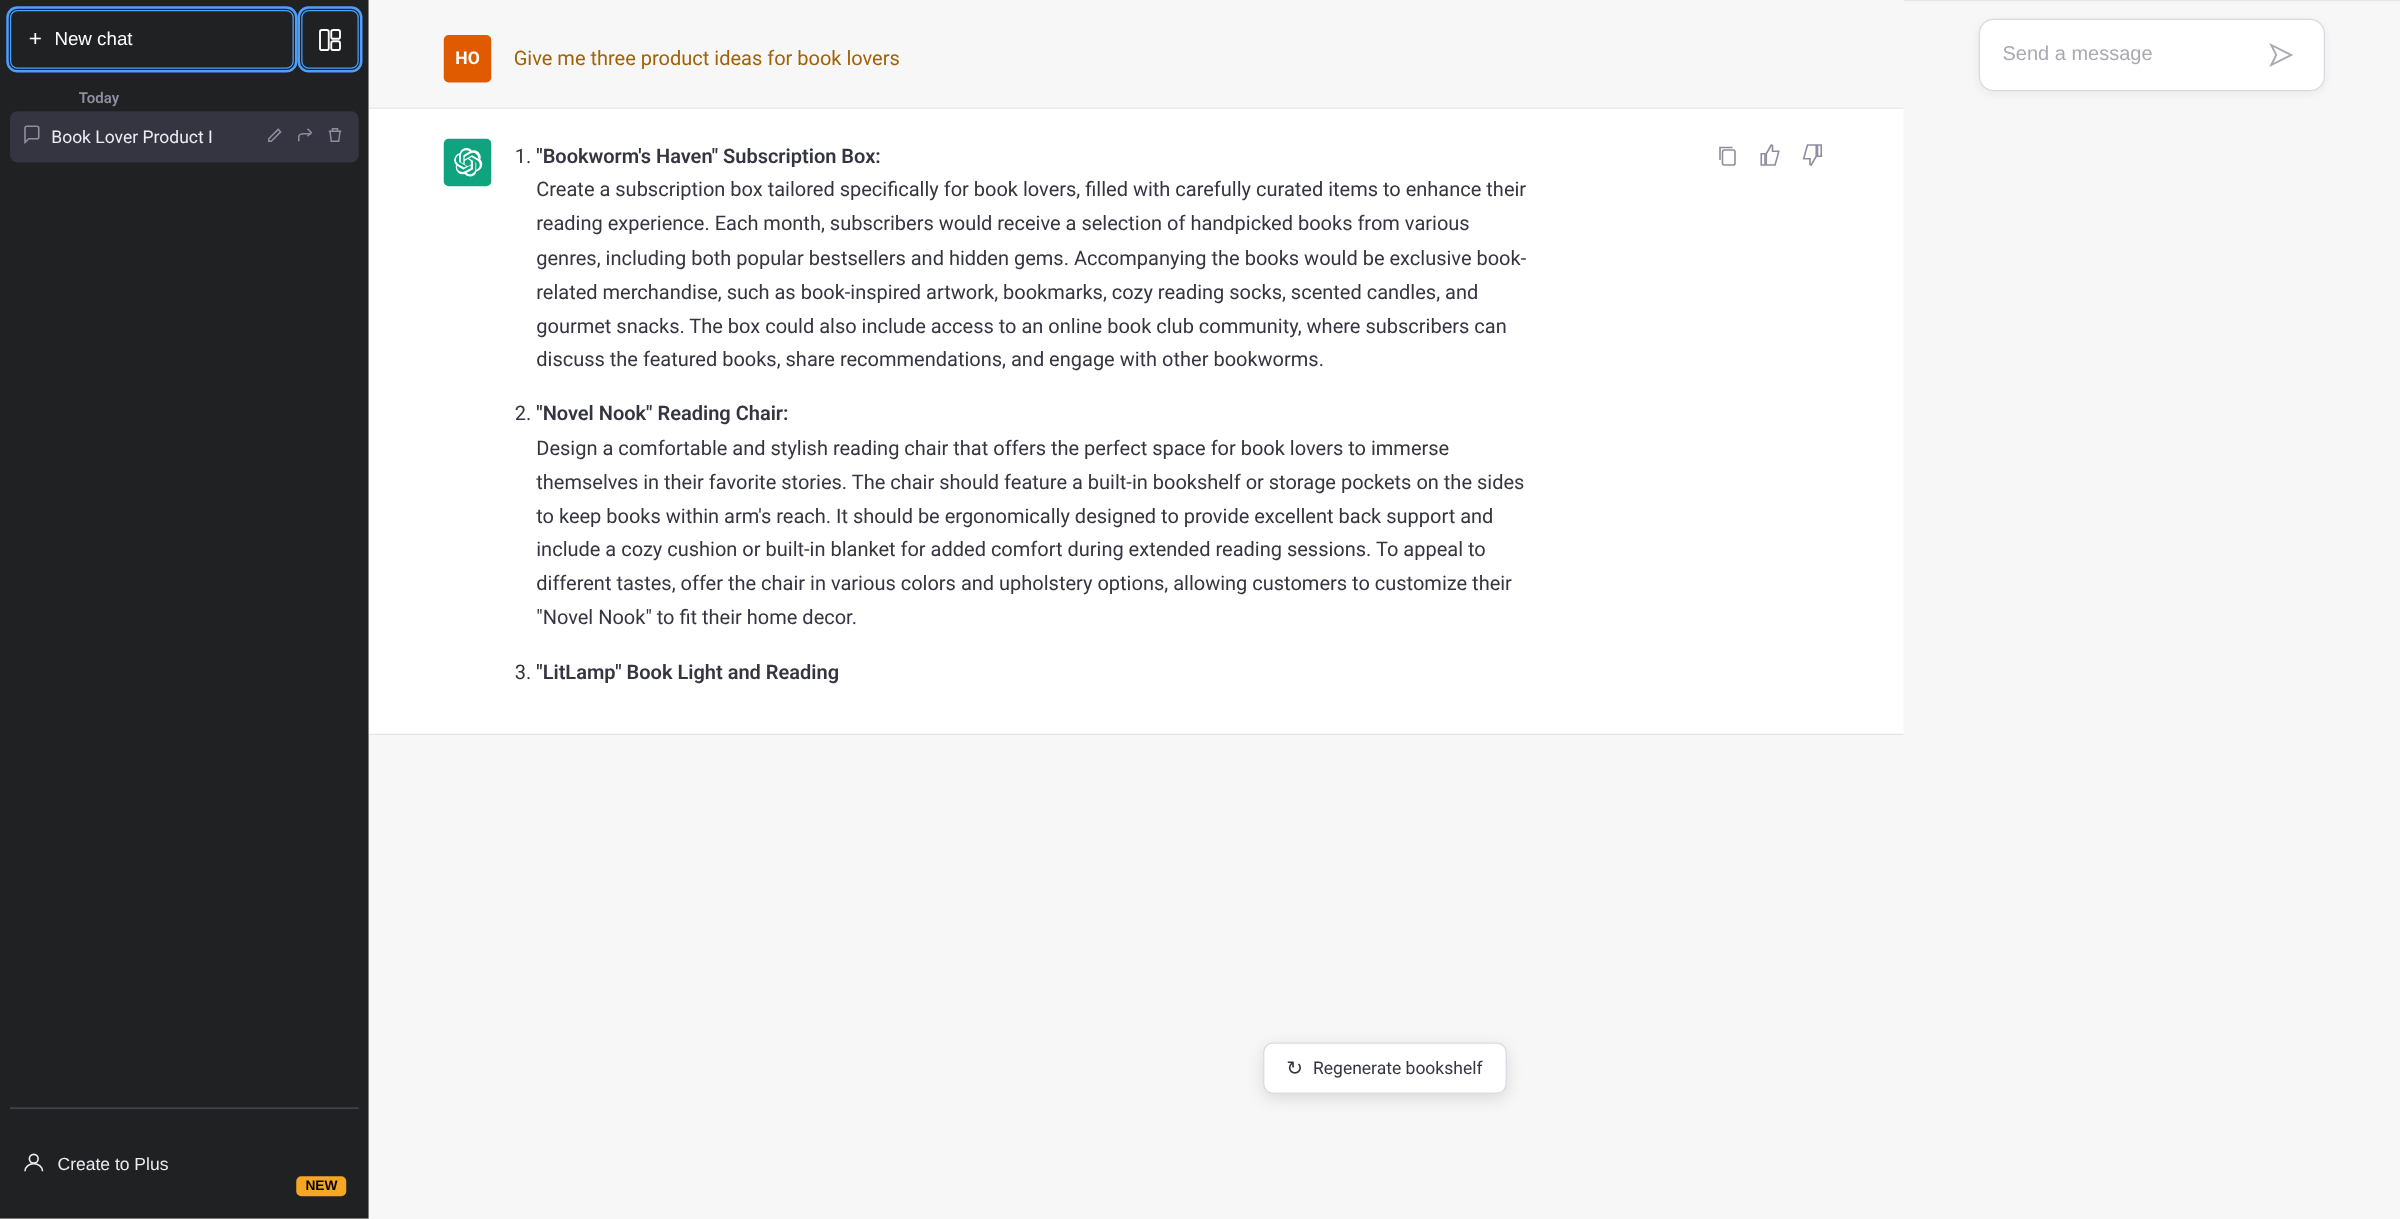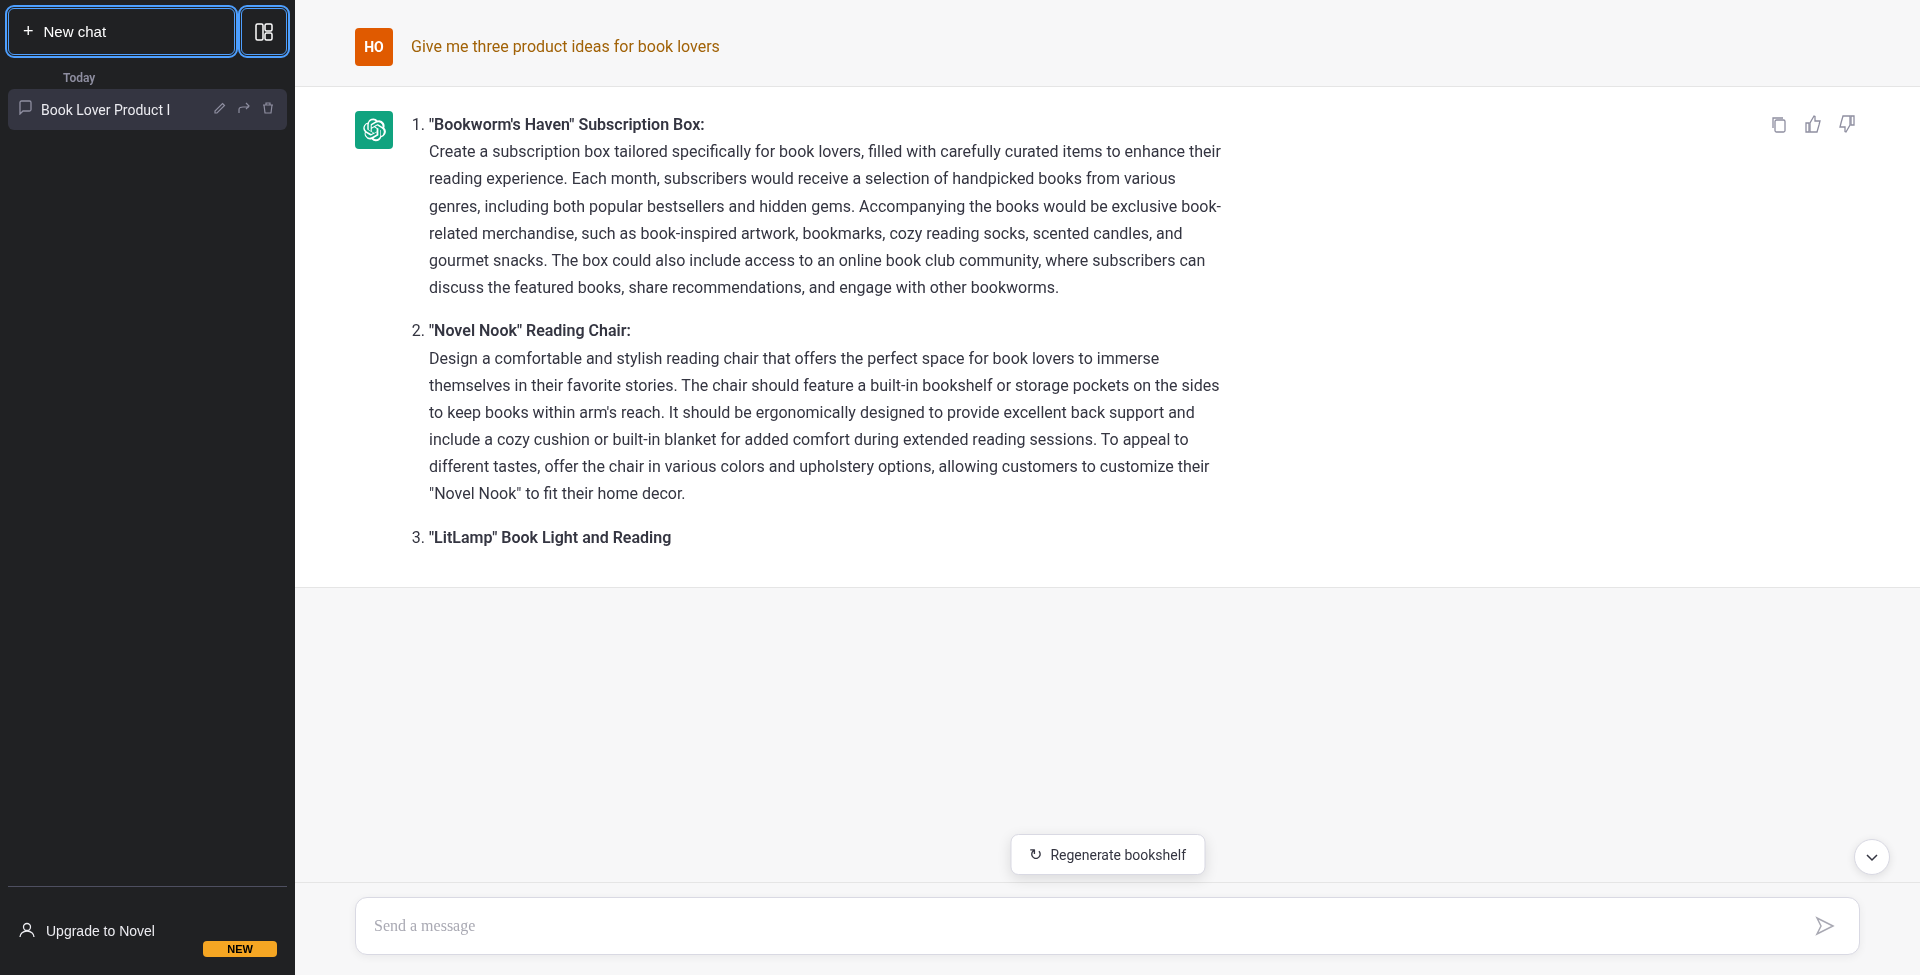--- a/index.html
+++ b/index.html
@@ -95,31 +95,31 @@
       border-radius: 6px;
       cursor: pointer;
       font-size: 14px;
       width: 100%;
     }
     .new-badge {
       background: #f5a623;
       color: #000;
       font-size: 11px;
       font-weight: 700;
-      padding: 2px 24px;
+      padding: 2px 7px;
       border-radius: 4px;
       margin-left: auto;
       margin-top: 36px;
     }
 
     
     #main {
       flex: 1;
       display: flex;
-      flex-direction: column;
+      flex-direction: row;
       background: #f7f7f8;
       position: relative;
       overflow: hidden;
     }
 
     #chat-area {
       flex: 1;
       overflow-y: auto;
       padding: 0;
     }
@@ -227,21 +227,20 @@
       padding: 14px 18px;
       box-shadow: 0 2px 8px rgba(0,0,0,0.06);
     }
     .input-wrapper input {
       flex: 1;
       border: none;
       outline: none;
       font-size: 16px;
       color: #0f172a;
       background: transparent;
-      font-family: Liberation Serif, serif;
     }
     .input-wrapper input::placeholder { color: #a9a9b3; }
     .send-btn {
       background: none;
       border: none;
       color: #a9a9b3;
       cursor: pointer;
       font-size: 18px;
       padding: 4px 6px;
       border-radius: 4px;
@@ -340,21 +339,21 @@
   <div class="sidebar-spacer"></div>
   <hr class="sidebar-divider">
 
   <button class="upgrade-btn">
     <span>
       <svg width="18" height="18" viewBox="0 0 18 18" fill="none">
           <circle cx="9" cy="6" r="3.5" stroke="#ececf1" stroke-width="1.3"></circle>
           <path d="M2 16C2 12.69 5.13 10 9 10C12.87 10 16 12.69 16 16" stroke="#ececf1" stroke-width="1.3" fill="none"></path>
         </svg>
     </span>
-    <span>Upgrade to Novel</span>
+    <span>Create to Plus</span>
     <span class="new-badge">NEW</span>
   </button>
 </div>
 
 <div id="main">
   <div id="chat-area">
 
     <div class="user-message-row">
       <div class="user-avatar">
         <span>HO</span>

